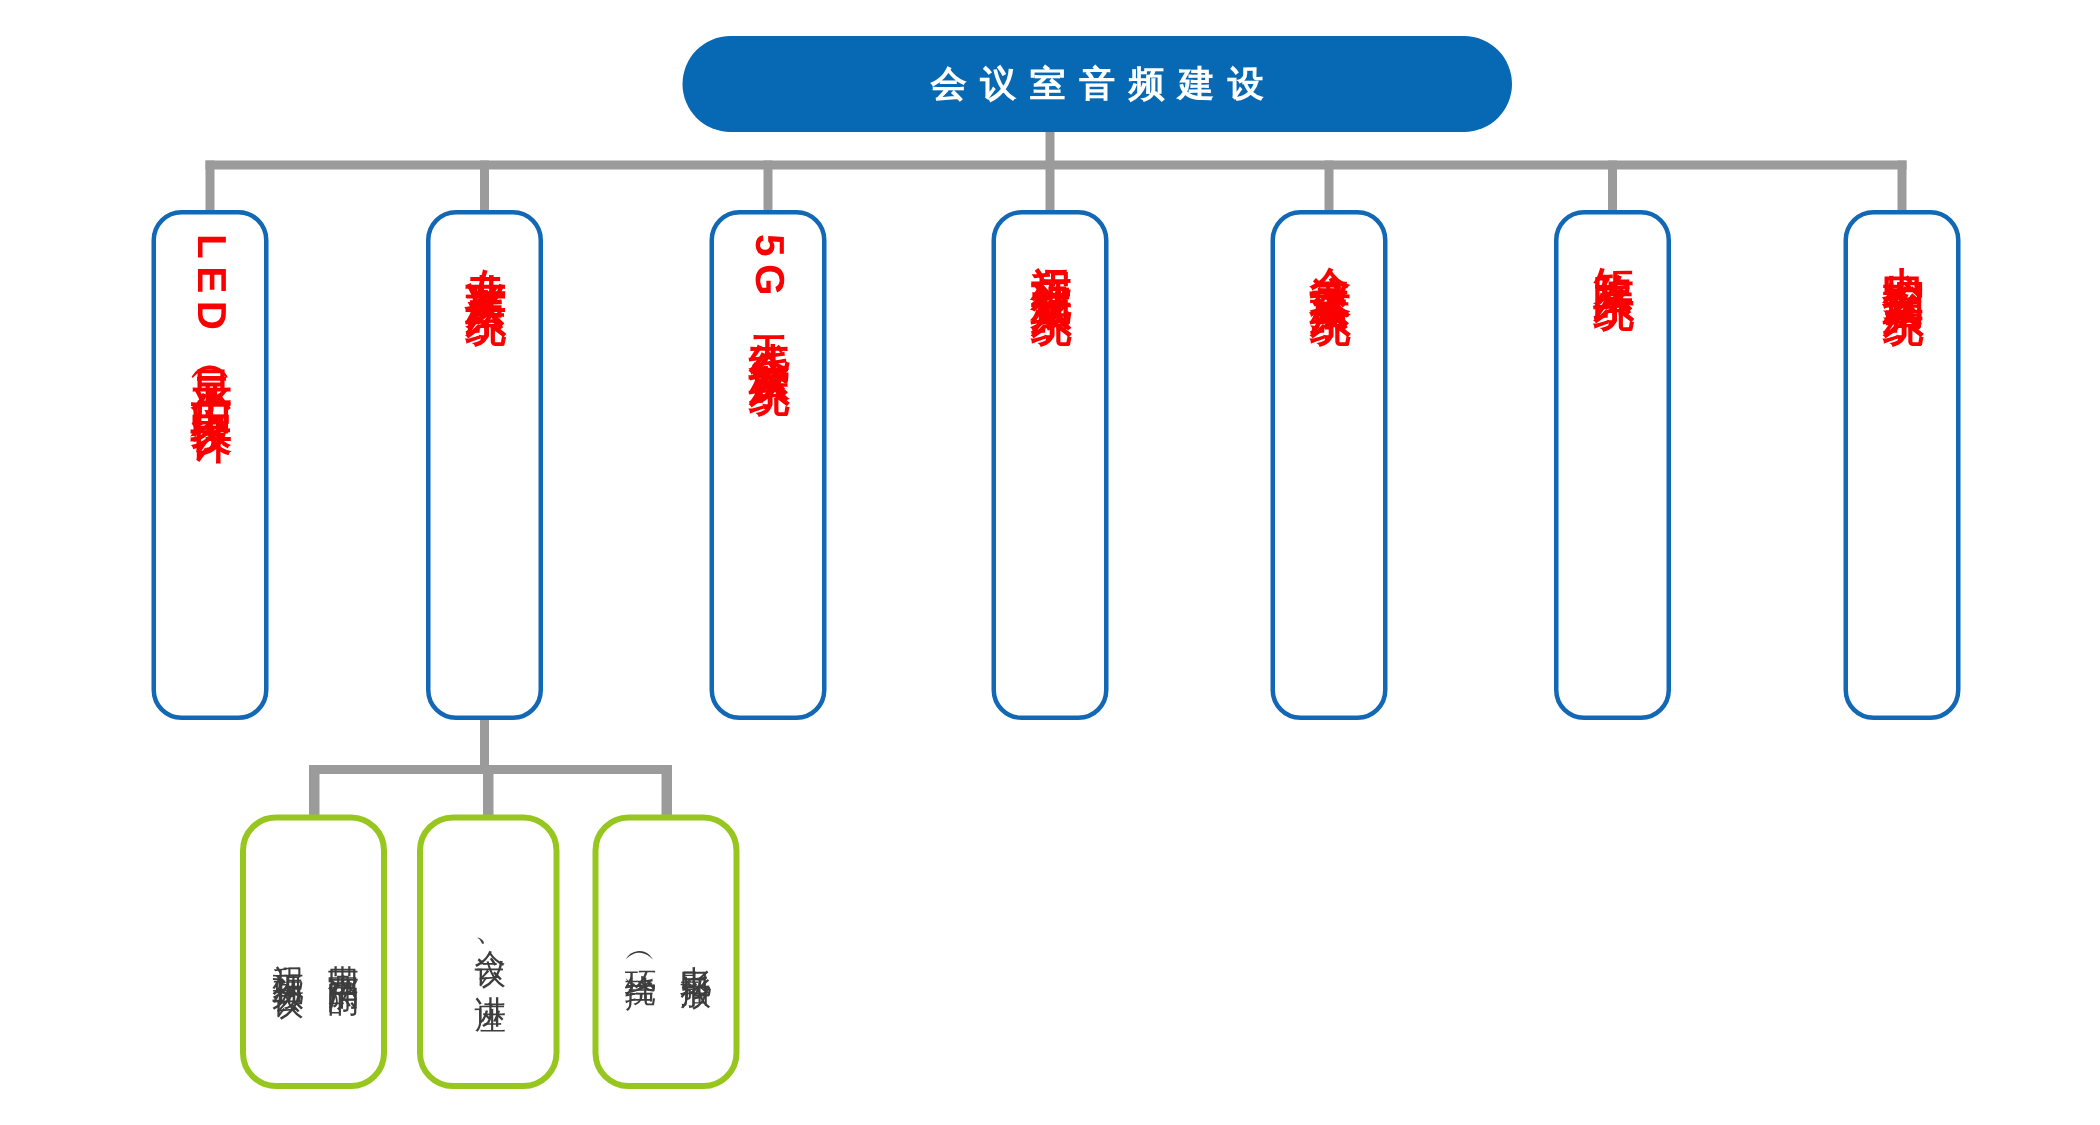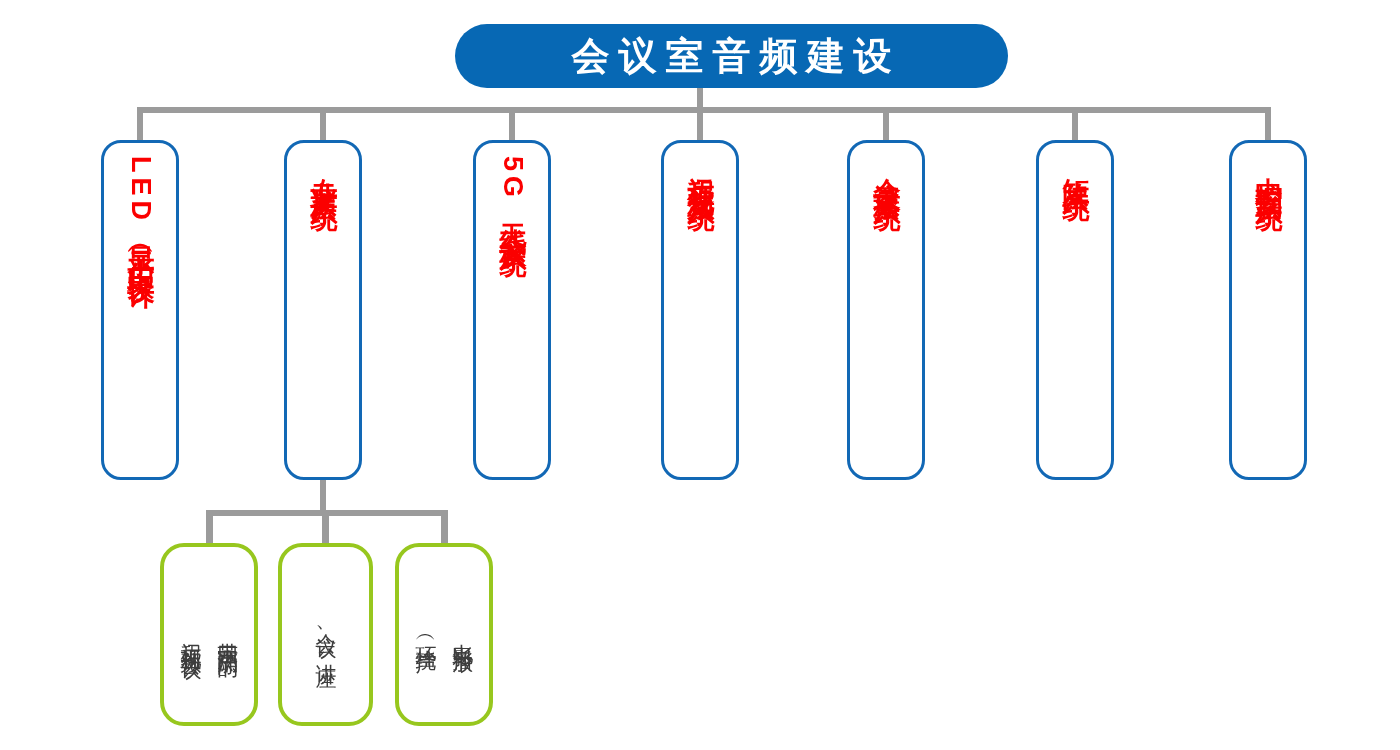--- a/index.html
+++ b/index.html
@@ -25,21 +25,21 @@
   .cs1{left:206px;top:510px;width:7px;height:36px;}
   .cs2{left:322px;top:510px;width:7px;height:36px;}
   .cs3{left:441px;top:510px;width:7px;height:36px;}
   
   .pill{
     position:absolute;left:455px;top:24px;width:553px;height:64px;
     background:#0768b4;border-radius:32px;
     display:flex;align-items:center;justify-content:center;
   }
   .pill-text{
-    color:#ffffff;font-size:38px;font-weight:bold;letter-spacing:9px;
+    color:#ffffff;font-size:24px;font-weight:bold;letter-spacing:9px;
     text-indent:9px;white-space:nowrap;
   }
   
   .node{
     position:absolute;top:140px;width:78px;height:340px;
     background:#ffffff;border:3px solid #1268b5;border-radius:20px;
     box-sizing:border-box;
     display:flex;justify-content:center;
     padding-top:13px;
   }

